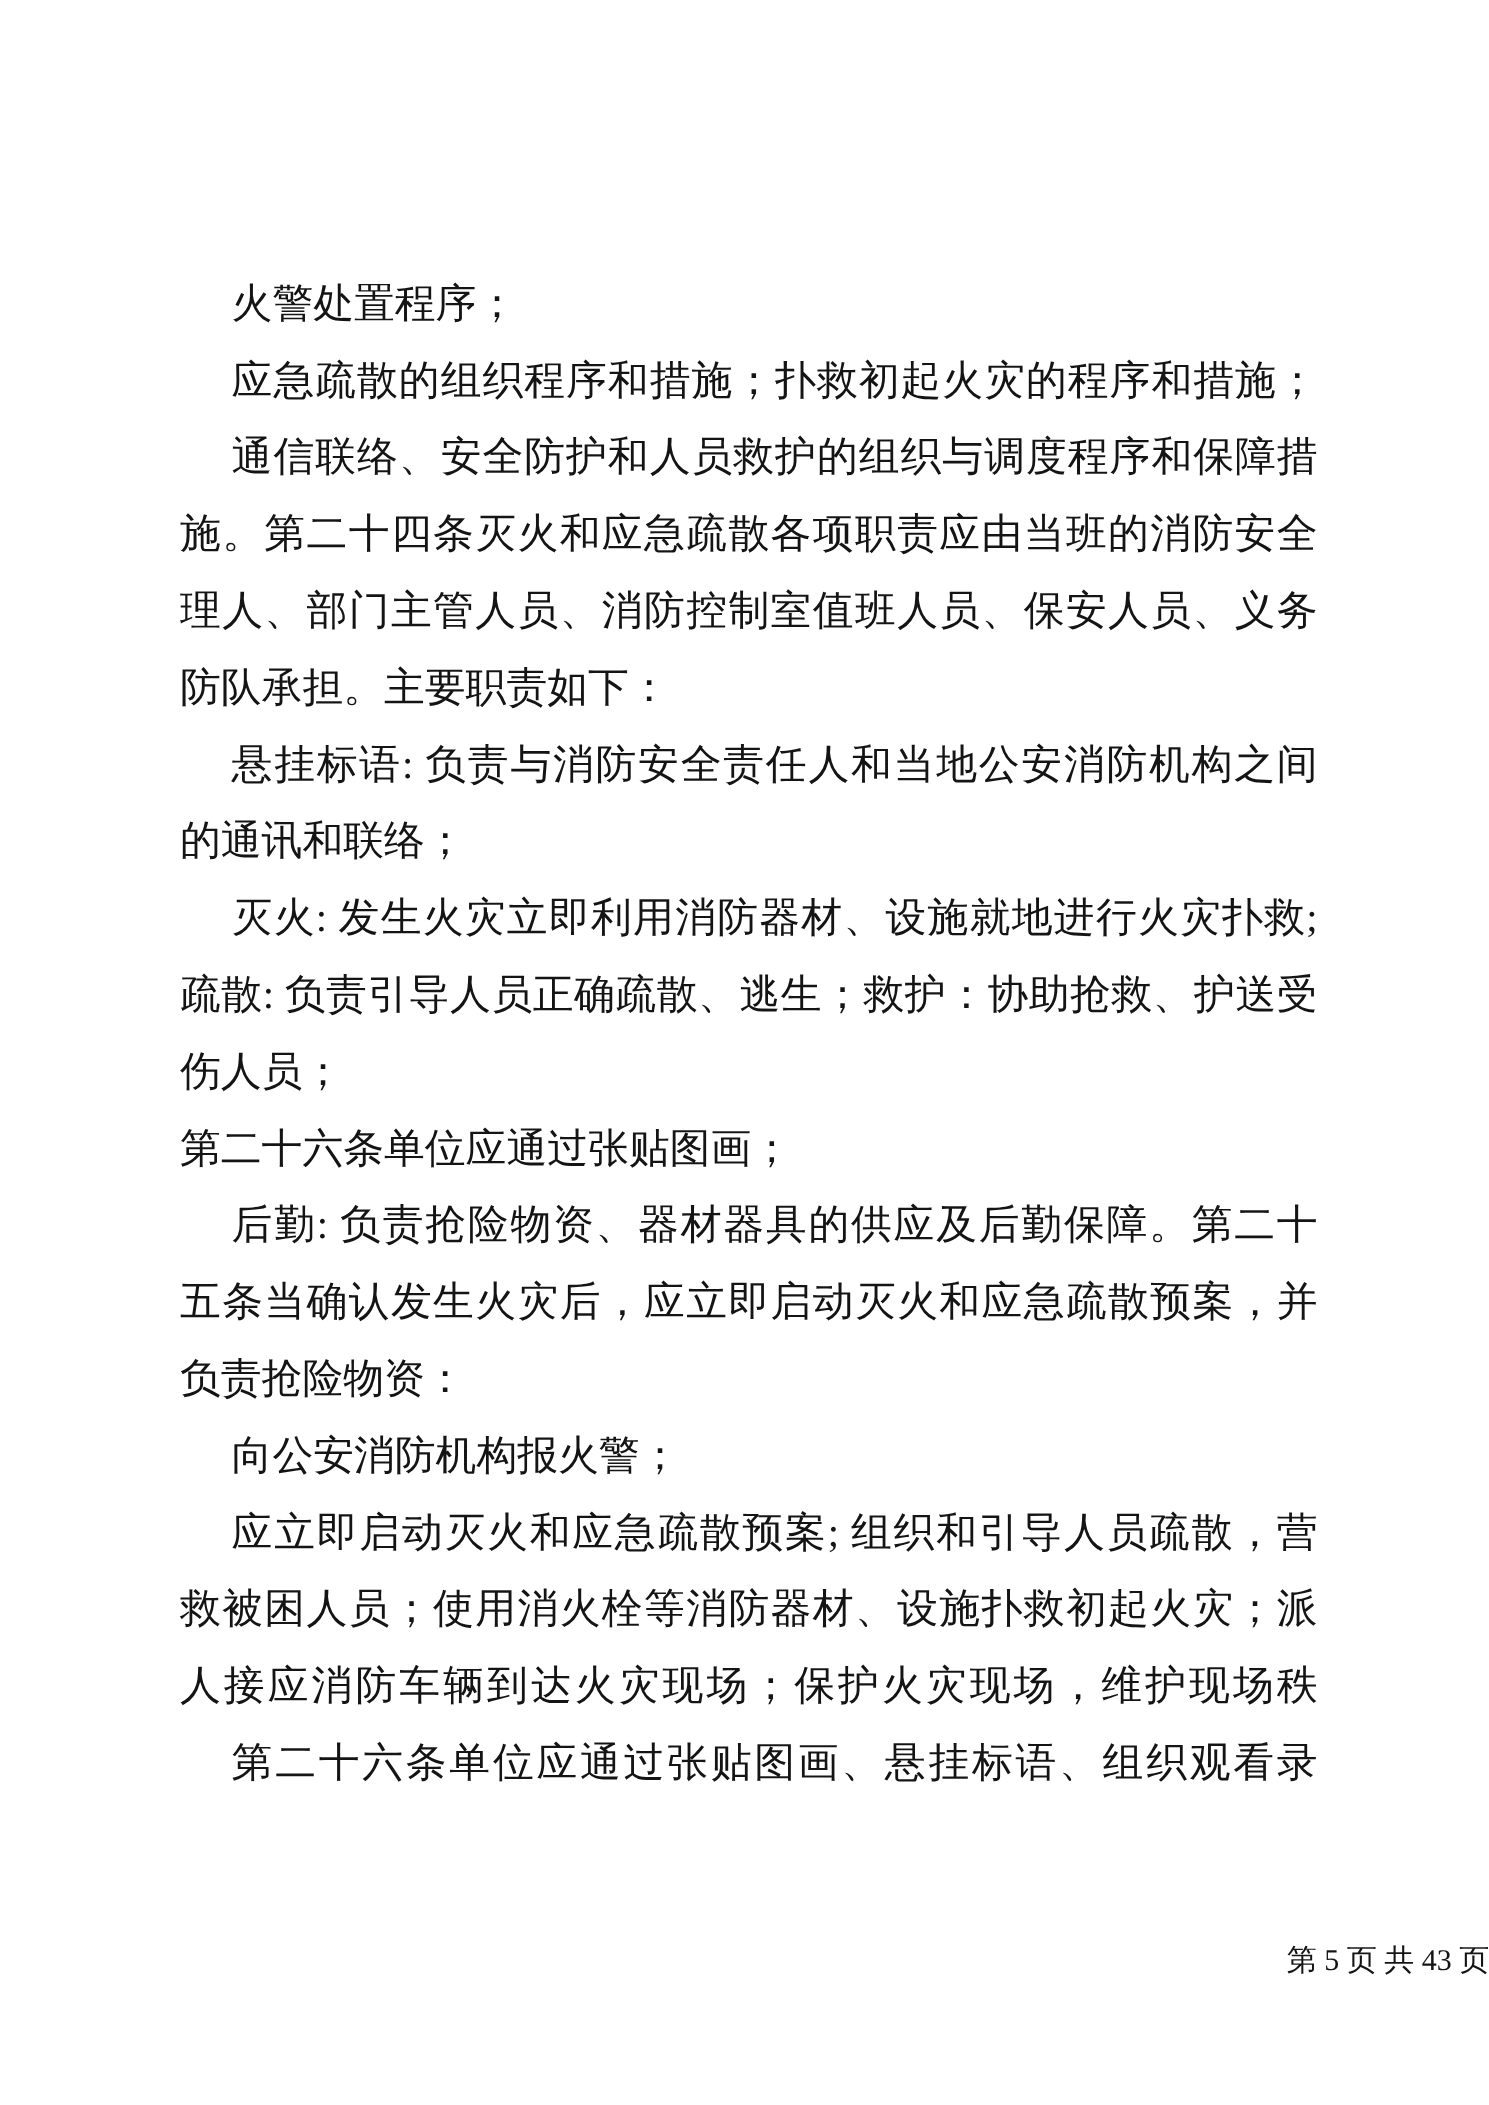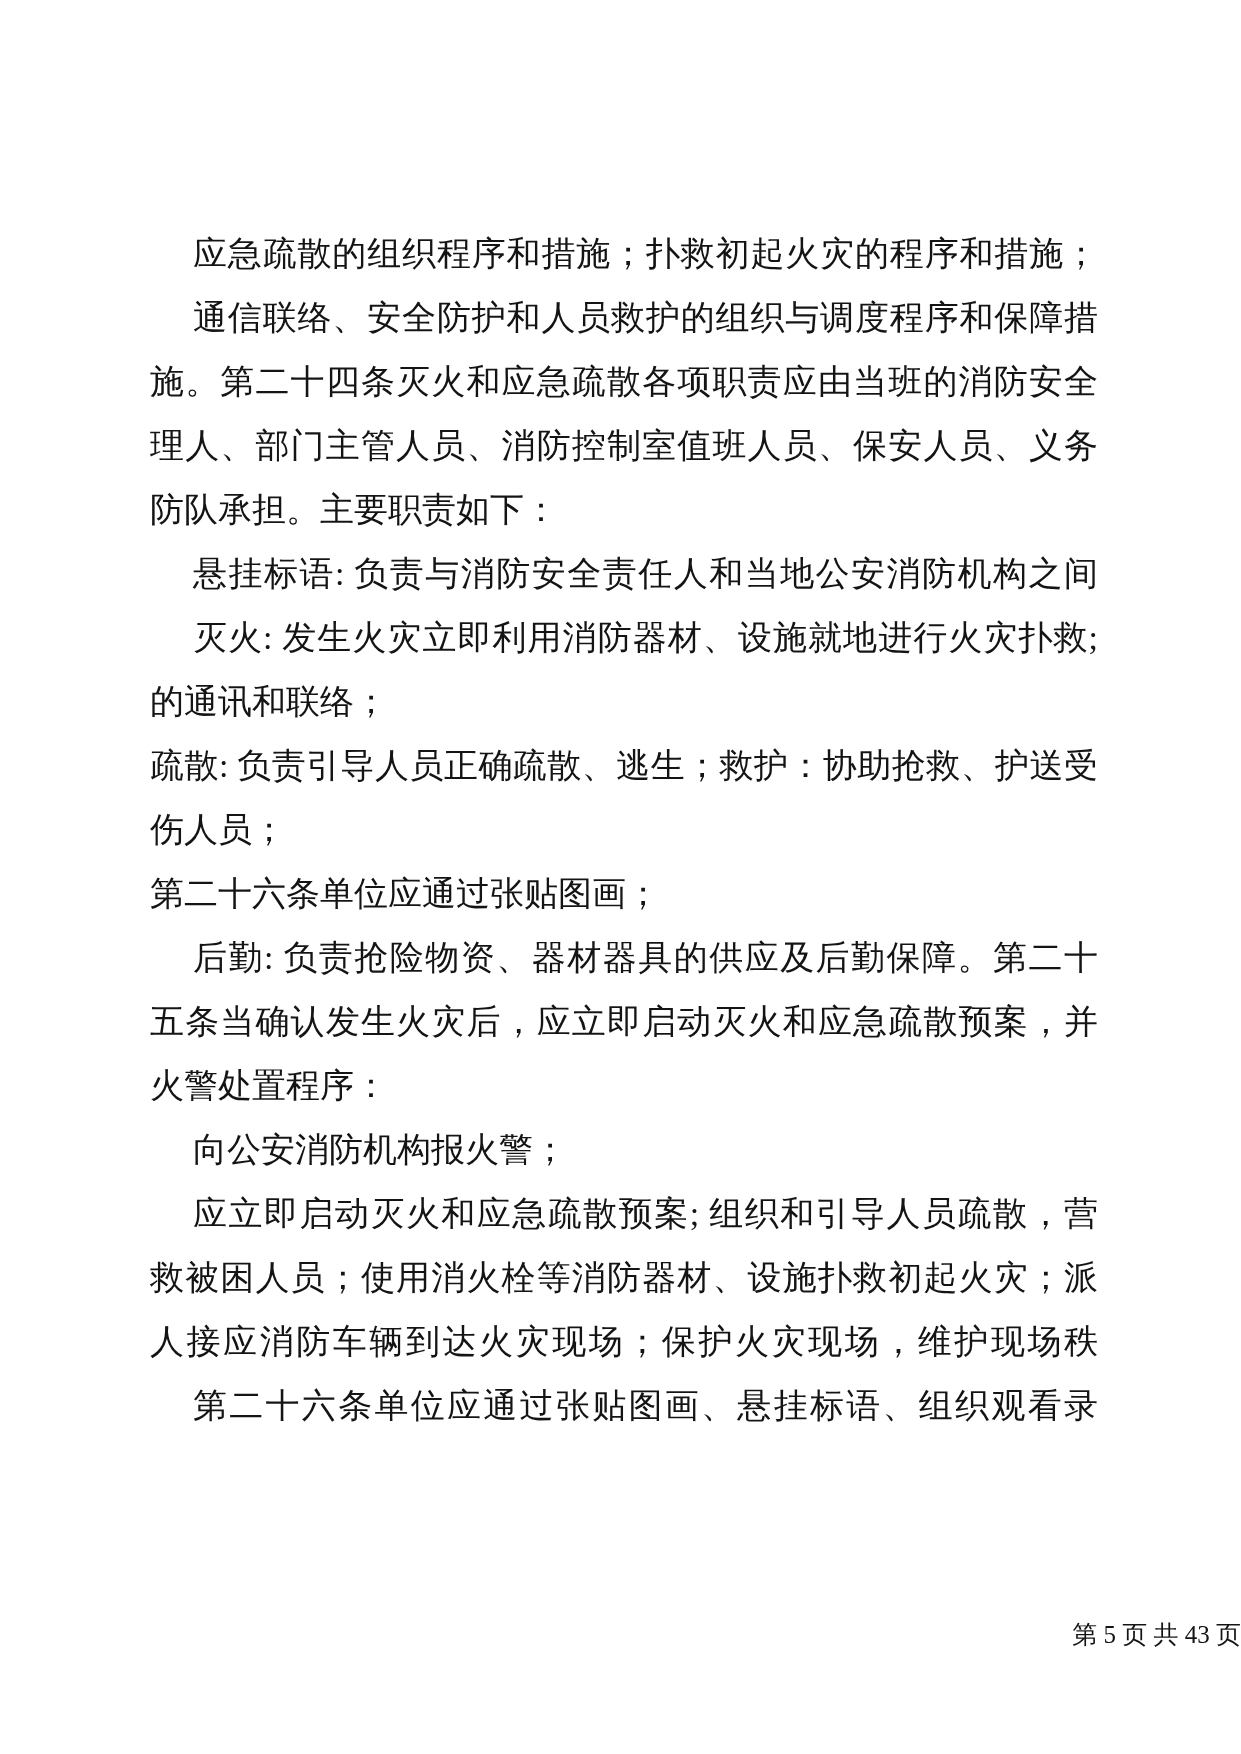--- a/index.html
+++ b/index.html
@@ -48,34 +48,35 @@
     font-size: 25px;
     line-height: 48px;
     color: #141414;
   }
 </style>
 </head>
 <body>
 
 <div class="page">
   <div class="content">
+    <div class="line indent">火警处置程序；</div>
     <div class="line indent just">应急疏散的组织程序和措施；扑救初起火灾的程序和措施；</div>
     <div class="line indent just">通信联络、安全防护和人员救护的组织与调度程序和保障措</div>
     <div class="line just">施。第二十四条灭火和应急疏散各项职责应由当班的消防安全管</div>
     <div class="line just">理人、部门主管人员、消防控制室值班人员、保安人员、义务消</div>
     <div class="line">防队承担。主要职责如下：</div>
     <div class="line indent just">悬挂标语: 负责与消防安全责任人和当地公安消防机构之间</div>
+    <div class="line">的通讯和联络；</div>
     <div class="line indent just">灭火: 发生火灾立即利用消防器材、设施就地进行火灾扑救;</div>
-    <div class="line">的通讯和联络；</div>
     <div class="line just">疏散: 负责引导人员正确疏散、逃生；救护：协助抢救、护送受</div>
     <div class="line">伤人员；</div>
     <div class="line">第二十六条单位应通过张贴图画；</div>
     <div class="line indent just">后勤: 负责抢险物资、器材器具的供应及后勤保障。第二十</div>
     <div class="line just">五条当确认发生火灾后，应立即启动灭火和应急疏散预案，并同</div>
-    <div class="line">火警处置程序：</div>
+    <div class="line">负责抢险物资：</div>
     <div class="line indent">向公安消防机构报火警；</div>
     <div class="line indent just">应立即启动灭火和应急疏散预案; 组织和引导人员疏散，营</div>
     <div class="line just">救被困人员；使用消火栓等消防器材、设施扑救初起火灾；派专</div>
     <div class="line just">人接应消防车辆到达火灾现场；保护火灾现场，维护现场秩序。</div>
     <div class="line indent just">第二十六条单位应通过张贴图画、悬挂标语、组织观看录像、</div>
   </div>
 
   <div class="footer">
     <span>第 5 页 共 43 页</span>
   </div>

